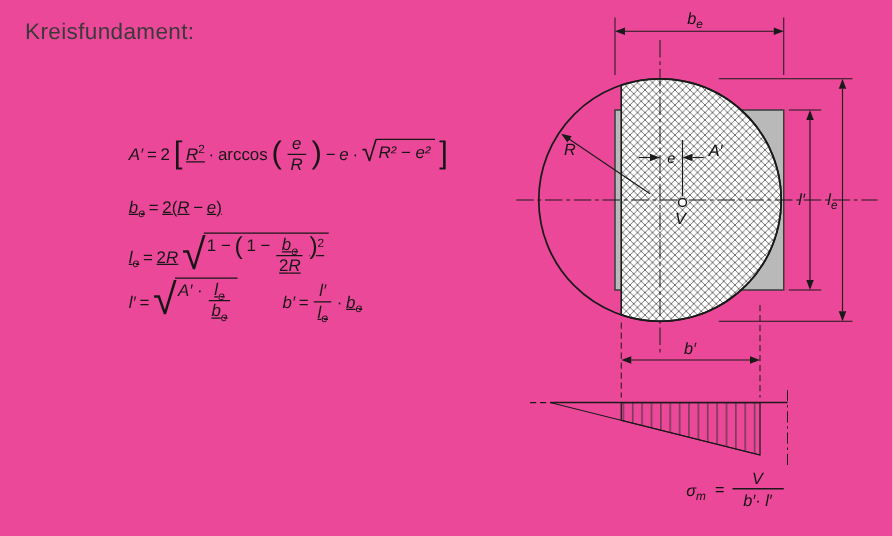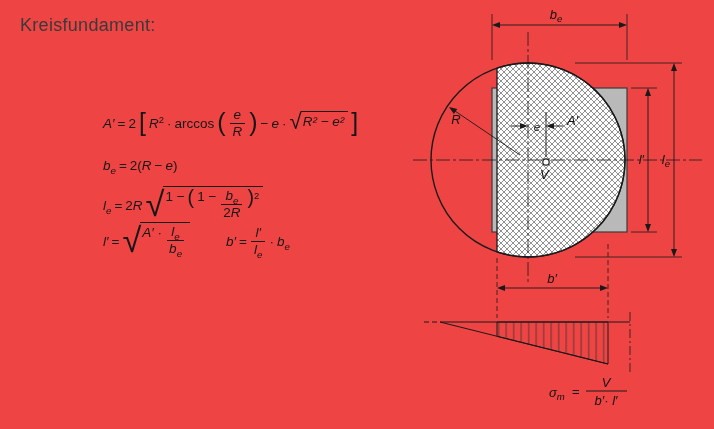--- a/index.html
+++ b/index.html
@@ -1,26 +1,26 @@
 <!DOCTYPE html>
 <html><head>
 <meta charset="utf-8">
 <style>
   * { margin:0; padding:0; box-sizing:border-box; }
   html,body { background:#ffffff; }
   body { font-family:"Liberation Sans", sans-serif; color:#111; }
-  .canvas { position:relative; width:714px; height:429px; background:#ef4444; overflow:hidden; }
+  .canvas { position:relative; width:714px; height:429px; background:#ec4899; overflow:hidden; }
 
   .title { position:absolute; left:20px; top:15px; font-size:18px; color:#3a3a3a; letter-spacing:.3px; }
 
   
   .formula { position:absolute; display:flex; align-items:center; gap:3px;
              font-size:13.5px; white-space:nowrap; color:#161616; }
   .it  { font-style:italic; }
-  .grp { display:inline-block; white-space:nowrap; }
+  .grp { display:inline-block; white-space:nowrap;text-decoration:underline; }
   sup  { font-size:.7em;  vertical-align:super; line-height:0; }
   sub  { font-size:.72em; vertical-align:sub;   line-height:0; font-style:italic; }
   .big  { font-size:185%; font-weight:300; line-height:.8; font-style:normal; transform:translateY(-1px); }
   .big2 { font-size:145%; font-weight:300; line-height:.85; font-style:normal; }
   .frac { display:inline-flex; flex-direction:column; align-items:center; line-height:1.05; }
   .frac .num { padding:0 4px 1px; border-bottom:1.2px solid #161616; }
   .frac .den { padding:1px 4px 0; }
   .sqrt { display:inline-flex; align-items:stretch; }
   .sqrt .rad { display:flex; align-items:center; font-style:normal; font-size:165%; margin-right:-1px; transform:translateY(-2px); }
   .sqrt .rad.tall { font-size:255%; font-weight:200; transform:translateY(-1px); }

